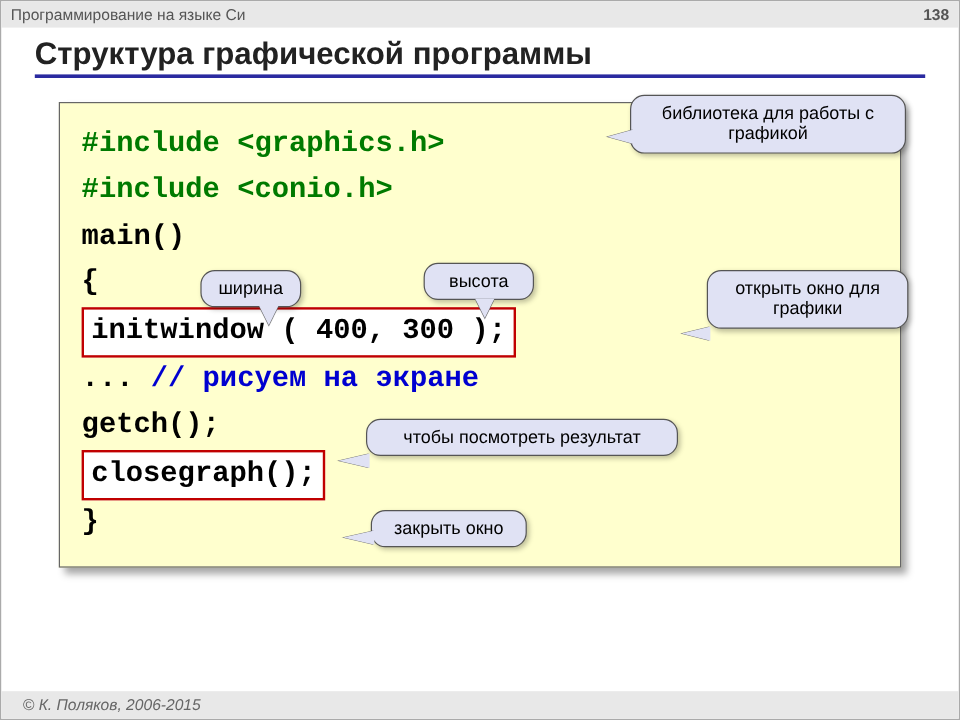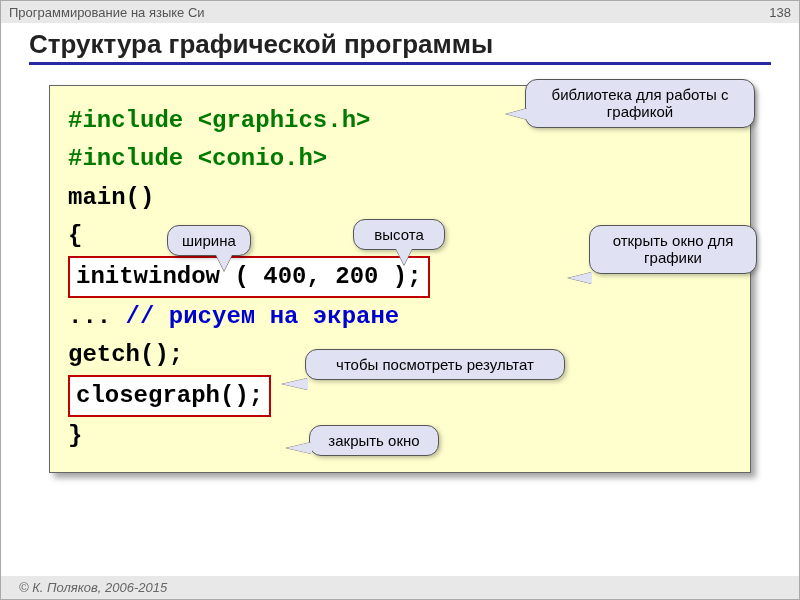--- a/index.html
+++ b/index.html
@@ -13,21 +13,21 @@
   .header-bar {
     height: 22px;
     background: #e8e8e8;
     display: flex;
     justify-content: space-between;
     align-items: center;
     padding: 0 8px;
     font-size: 13px;
     color: #555;
   }
-  .header-bar .page-no { font-weight: normal; }
+  .header-bar .page-no { font-weight: bold; }
   .title {
     font-size: 26px;
     font-weight: bold;
     color: #222;
     padding: 6px 28px 2px 28px;
     border-radius: 15px;
   }
   .title-underline {
     margin: 0 28px 10px 28px;
     border-bottom: 3px solid #2a2aa0;
@@ -122,21 +122,21 @@
   <div class="code-box">
     <div class="code-line">
       <span class="green">#include </span><span class="green">&lt;graphics.h&gt;</span>
     </div>
     <div class="code-line">
       <span class="green">#include </span><span class="green">&lt;conio.h&gt;</span>
     </div>
     <div class="code-line">main()</div>
     <div class="code-line">{</div>
     <div class="code-line">
-      <span class="red-box">initwindow ( 400, 200 );</span>
+      <span class="red-box">initwindow ( 400, 300 );</span>
     </div>
     <div class="code-line">
       <span>... </span><span class="blue">// рисуем на экране</span>
     </div>
     <div class="code-line">getch();</div>
     <div class="code-line">
       <span class="red-box">closegraph();</span>
     </div>
     <div class="code-line">}</div>
   </div>

